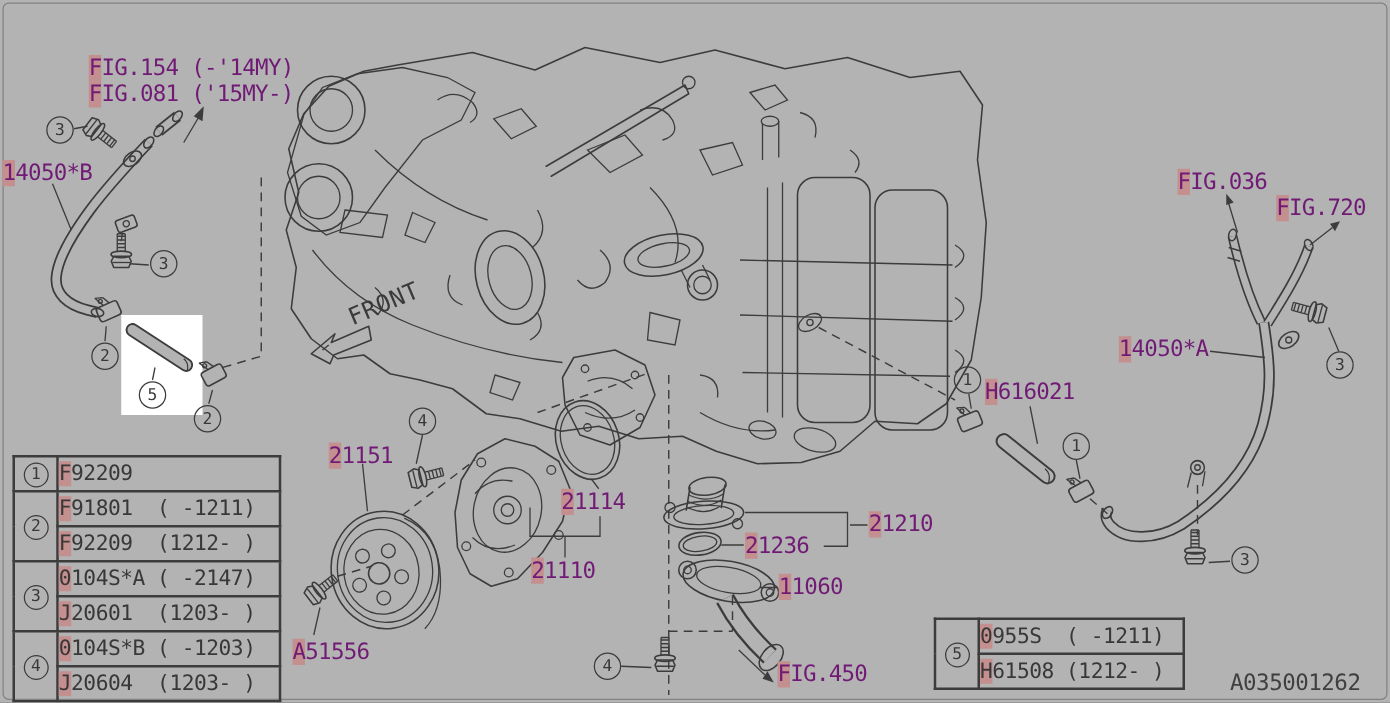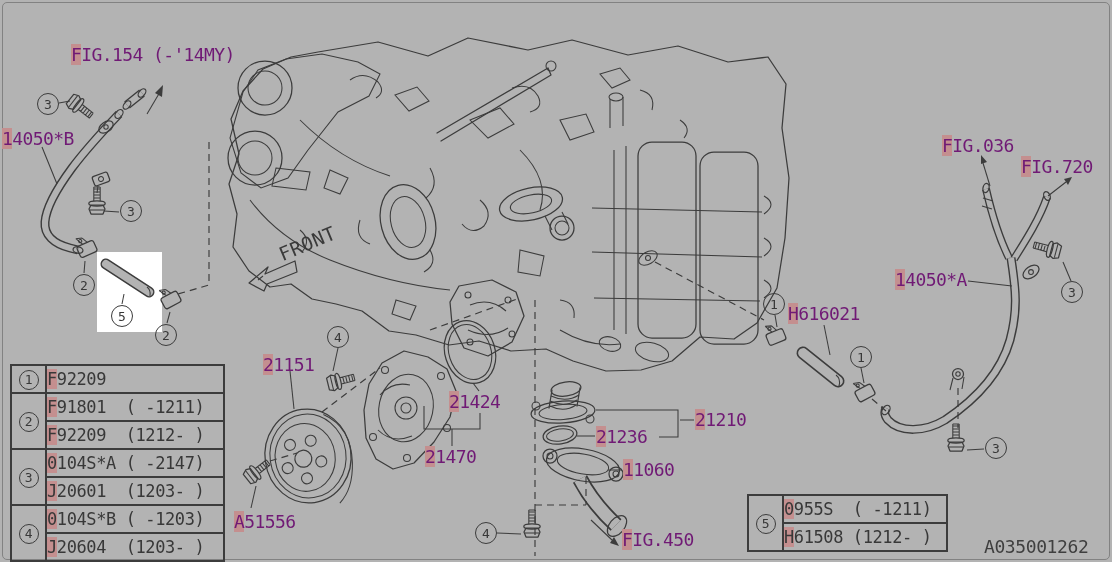--- a/index.html
+++ b/index.html
@@ -299,28 +299,29 @@
       <path class="thin" d="M990,186 L983,163"></path>
       <polygon class="fillhead" points="981,155 987,162 981,164"></polygon>
       <path class="thin" d="M1048,196 L1066,182"></path>
       <polygon class="fillhead" points="1072,177 1068,185 1064,179"></polygon>
       <path class="thin" d="M591,520 L612,540"></path>
       <polygon class="fillhead" points="619,546 610,543 614,537"></polygon>
     </g>
   </svg>
 
   <div class="plabel" style="left:71px;top:45px"><span class="hl">F</span><span>IG.154 (-'14MY)</span></div>
+  <div class="plabel" style="left:71px;top:66px"><span class="hl">F</span><span>IG.081 ('15MY-)</span></div>
   <div class="plabel" style="left:2px;top:129px"><span class="hl">1</span><span>4050*B</span></div>
   <div class="plabel" style="left:942px;top:136px"><span class="hl">F</span><span>IG.036</span></div>
   <div class="plabel" style="left:1021px;top:157px"><span class="hl">F</span><span>IG.720</span></div>
   <div class="plabel" style="left:895px;top:270px"><span class="hl">1</span><span>4050*A</span></div>
   <div class="plabel" style="left:788px;top:304px"><span class="hl">H</span><span>616021</span></div>
   <div class="plabel" style="left:263px;top:355px"><span class="hl">2</span><span>1151</span></div>
-  <div class="plabel" style="left:449px;top:392px"><span class="hl">2</span><span>1424</span></div>
-  <div class="plabel" style="left:425px;top:447px"><span class="hl">2</span><span>1470</span></div>
+  <div class="plabel" style="left:449px;top:392px"><span class="hl">2</span><span>1114</span></div>
+  <div class="plabel" style="left:425px;top:447px"><span class="hl">2</span><span>1110</span></div>
   <div class="plabel" style="left:596px;top:427px"><span class="hl">2</span><span>1236</span></div>
   <div class="plabel" style="left:695px;top:410px"><span class="hl">2</span><span>1210</span></div>
   <div class="plabel" style="left:623px;top:460px"><span class="hl">1</span><span>1060</span></div>
   <div class="plabel" style="left:234px;top:512px"><span class="hl">A</span><span>51556</span></div>
   <div class="plabel" style="left:622px;top:530px"><span class="hl">F</span><span>IG.450</span></div>
 
   <div id="front">FRONT</div>
 
   <div class="callout" style="left:37px;top:93px">3</div>
   <div class="callout" style="left:120px;top:200px">3</div>

